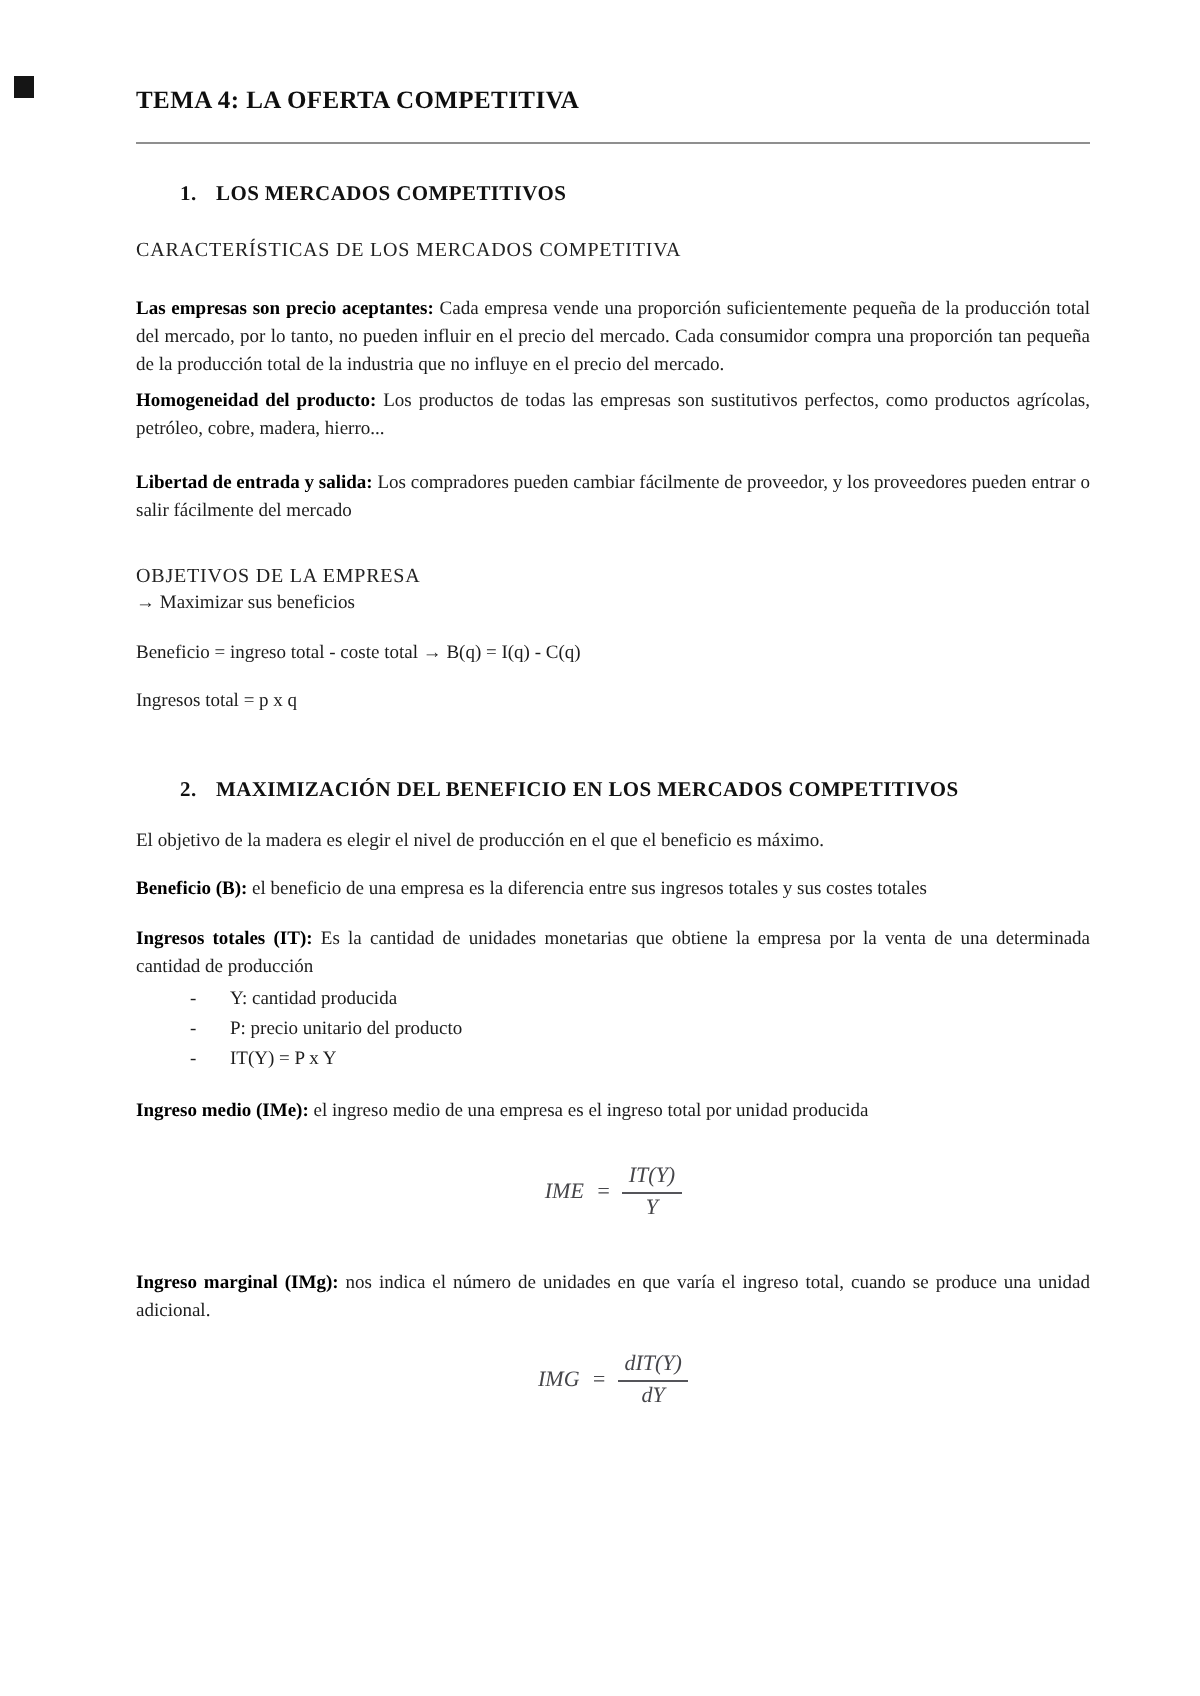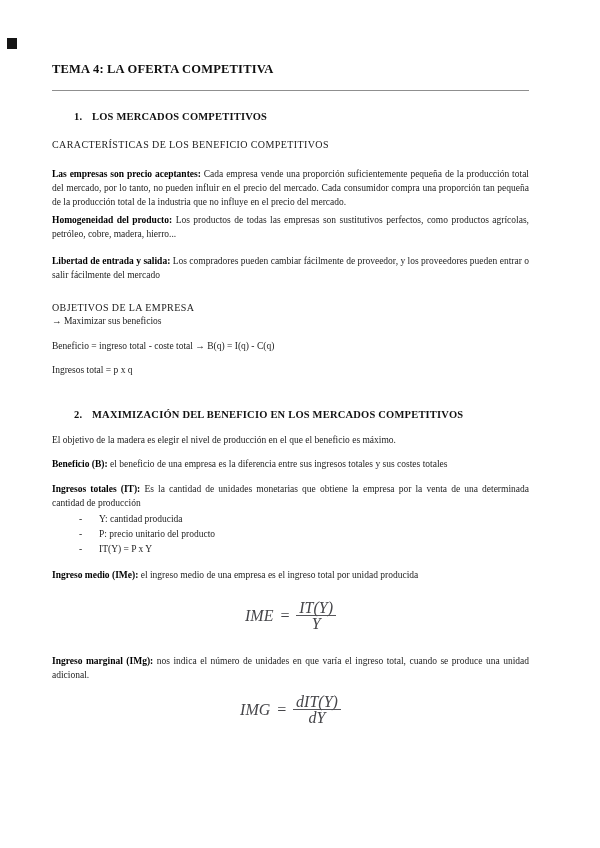--- a/index.html
+++ b/index.html
@@ -4,21 +4,21 @@
 <style>
   html,body { margin:0; padding:0; background:#ffffff; }
   .page {
     position:relative; width:600px; height:848px; background:#ffffff;
     font-family:"Liberation Serif", serif; color:#1c1c1c; overflow:hidden;
   }
   .corner-mark {
     position:absolute; left:7px; top:38px; width:10px; height:11px;
     background:#151515;
   }
-  .content { position:absolute; left:52px; top:0; width:477px; padding-top:61px; }
+  .content { position:absolute; left:68px; top:0; width:477px; padding-top:42px; }
 
   .doc-title {
     font-size:12.5px; font-weight:bold; color:#0f0f0f; letter-spacing:0.2px;
     line-height:16px; margin:0;
   }
   .title-rule { border:none; border-top:1px solid #8f8f8f; margin:13px 0 0 0; width:100%; height:0; }
 
   .num-heading {
     display:flex; font-size:10.5px; font-weight:bold; color:#111; line-height:13px;
     letter-spacing:0.2px;
@@ -49,21 +49,21 @@
   .pIT  { margin-top:11px; }
   .pIMe { margin-top:11px; }
   .pIMg { margin-top:24px; }
 
   .bullet-list { margin-top:2px; }
   .bullet-row { display:flex; font-size:9.5px; line-height:15px; margin-left:27px; }
   .bullet-row .dash { width:20px; }
 
   .formula {
     display:flex; justify-content:center; align-items:center;
-    font-style:italic; color:#46464a; font-size:16px; line-height:13px;
+    font-style:italic; color:#46464a; font-size:11px; line-height:13px;
     font-family:"Liberation Serif", serif;
   }
   .f1 { margin-top:19px; }
   .f2 { margin-top:13px; }
   .formula .feq { margin-left:6px; }
   .frac { display:inline-flex; flex-direction:column; align-items:center; margin-left:6px; }
   .frac .num { padding:0 3px 1px 3px; border-bottom:1px solid #55555a; }
   .frac .den { padding-top:1px; }
 </style>
 </head>
@@ -75,21 +75,21 @@
   <div class="content">
 
     <h1 class="doc-title">TEMA 4: LA OFERTA COMPETITIVA</h1>
     <hr class="title-rule">
 
     <div class="num-heading h1-s1">
       <span class="h-num">1.</span>
       <span>LOS MERCADOS COMPETITIVOS</span>
     </div>
 
-    <div class="subhead subhead-caract">CARACTERÍSTICAS DE LOS BENEFICIO COMPETITIVOS</div>
+    <div class="subhead subhead-caract">CARACTERÍSTICAS DE LOS MERCADOS COMPETITIVA</div>
 
     <p class="body-par p1"><b>Las empresas son precio aceptantes:</b><span> Cada empresa vende una proporción suficientemente pequeña de la producción total del mercado, por lo tanto, no pueden influir en el precio del mercado. Cada consumidor compra una proporción tan pequeña de la producción total de la industria que no influye en el precio del mercado.</span></p>
 
     <p class="body-par p2"><b>Homogeneidad del producto:</b><span> Los productos de todas las empresas son sustitutivos perfectos, como productos agrícolas, petróleo, cobre, madera, hierro...</span></p>
 
     <p class="body-par p3"><b>Libertad de entrada y salida:</b><span> Los compradores pueden cambiar fácilmente de proveedor, y los proveedores pueden entrar o salir fácilmente del mercado</span></p>
 
     <div class="subhead subhead-objet">OBJETIVOS DE LA EMPRESA</div>
 
     <p class="plain-line l-arrow">→ Maximizar sus beneficios</p>

